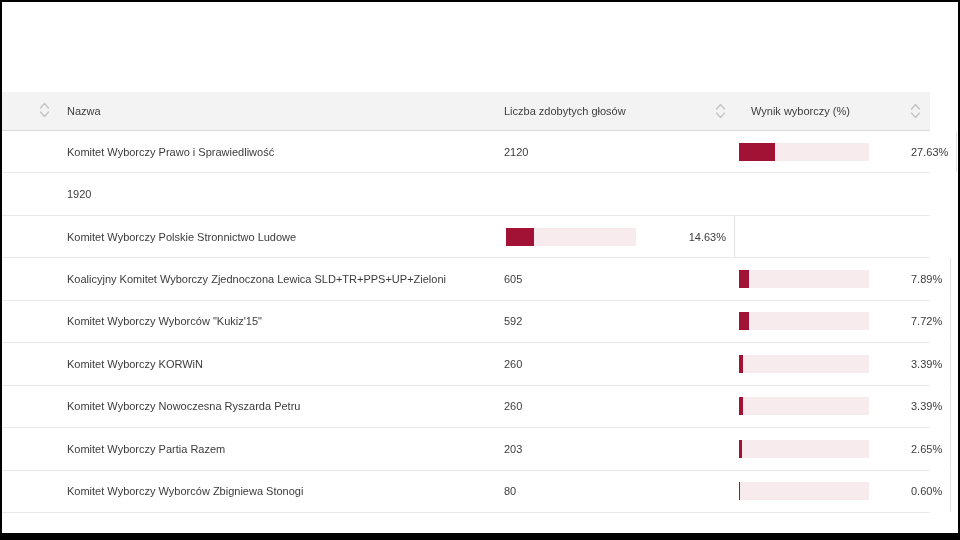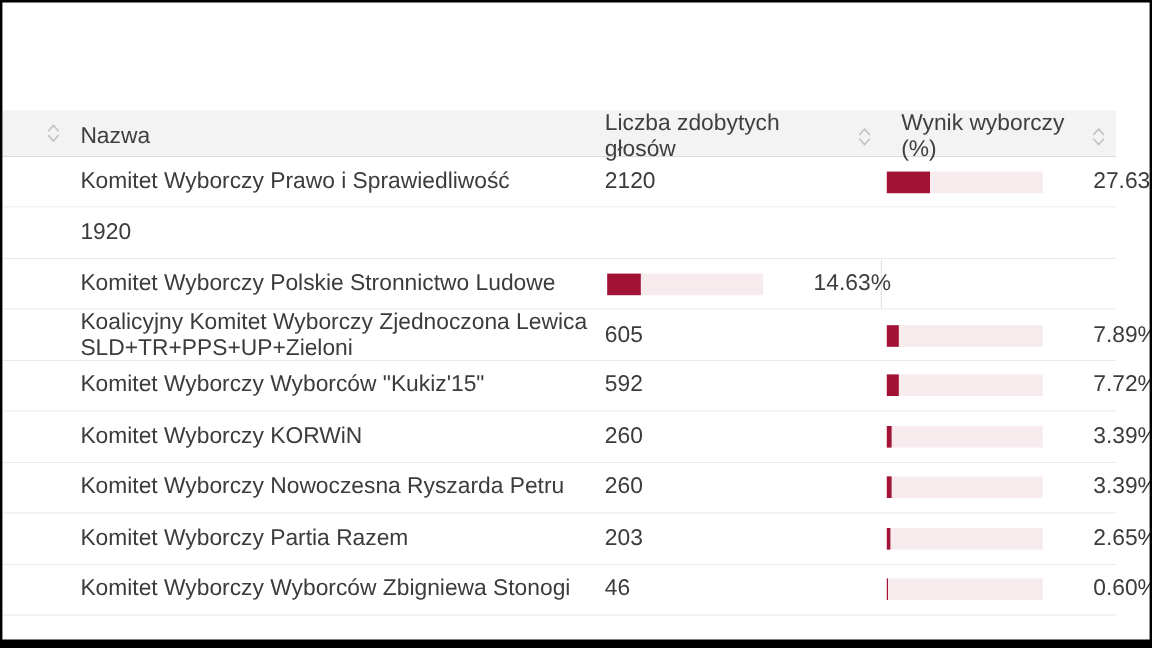--- a/index.html
+++ b/index.html
@@ -16,21 +16,21 @@
     border-left: 2px solid #000;
     border-right: 2px solid #000;
     border-bottom: 7px solid #000;
     pointer-events: none;
     z-index: 10;
   }
   .results-table {
     position: absolute;
     top: 92px; left: 2px;
     width: 928px;
-    font-size: 19px;
+    font-size: 11px;
     color: #3c3c3c;
   }
   .thead {
     display: grid;
     grid-template-columns: 63px 437px 233px 1fr;
     align-items: center;
     height: 39px;
     background: var(--header-bg, #f3f3f3);
     border-bottom: 1px solid #dadada;
     color: #3f3f3f;
@@ -211,21 +211,21 @@
       <div class="bar-track">
         <div class="bar-fill" style="width: 2.65%;"></div>
       </div>
       <span class="pct">2.65%</span>
     </div>
   </div>
 
   <div class="row">
     <div></div>
     <div class="cell-pad">Komitet Wyborczy Wyborców Zbigniewa Stonogi</div>
-    <div class="votes-val">46</div>
+    <div class="votes-val">80</div>
     <div class="result-cell">
       <div class="bar-track">
         <div class="bar-fill" style="width: 0.6%;"></div>
       </div>
       <span class="pct">0.60%</span>
     </div>
   </div>
 </div>
 </div>
 

